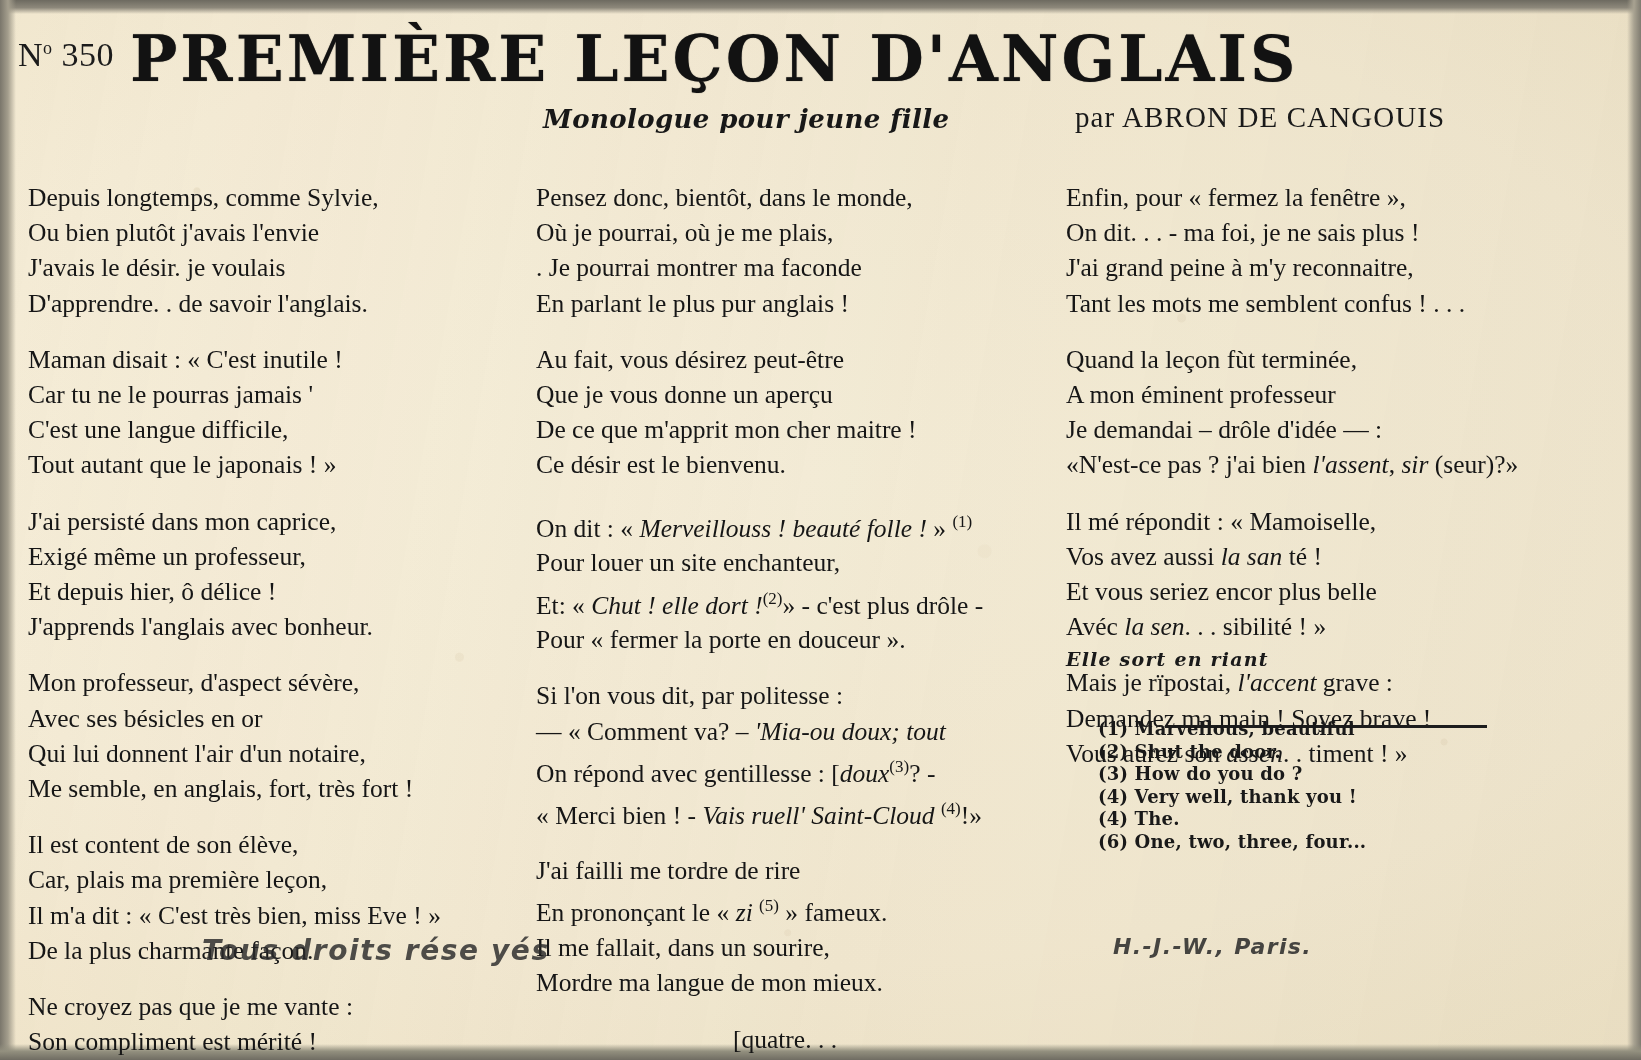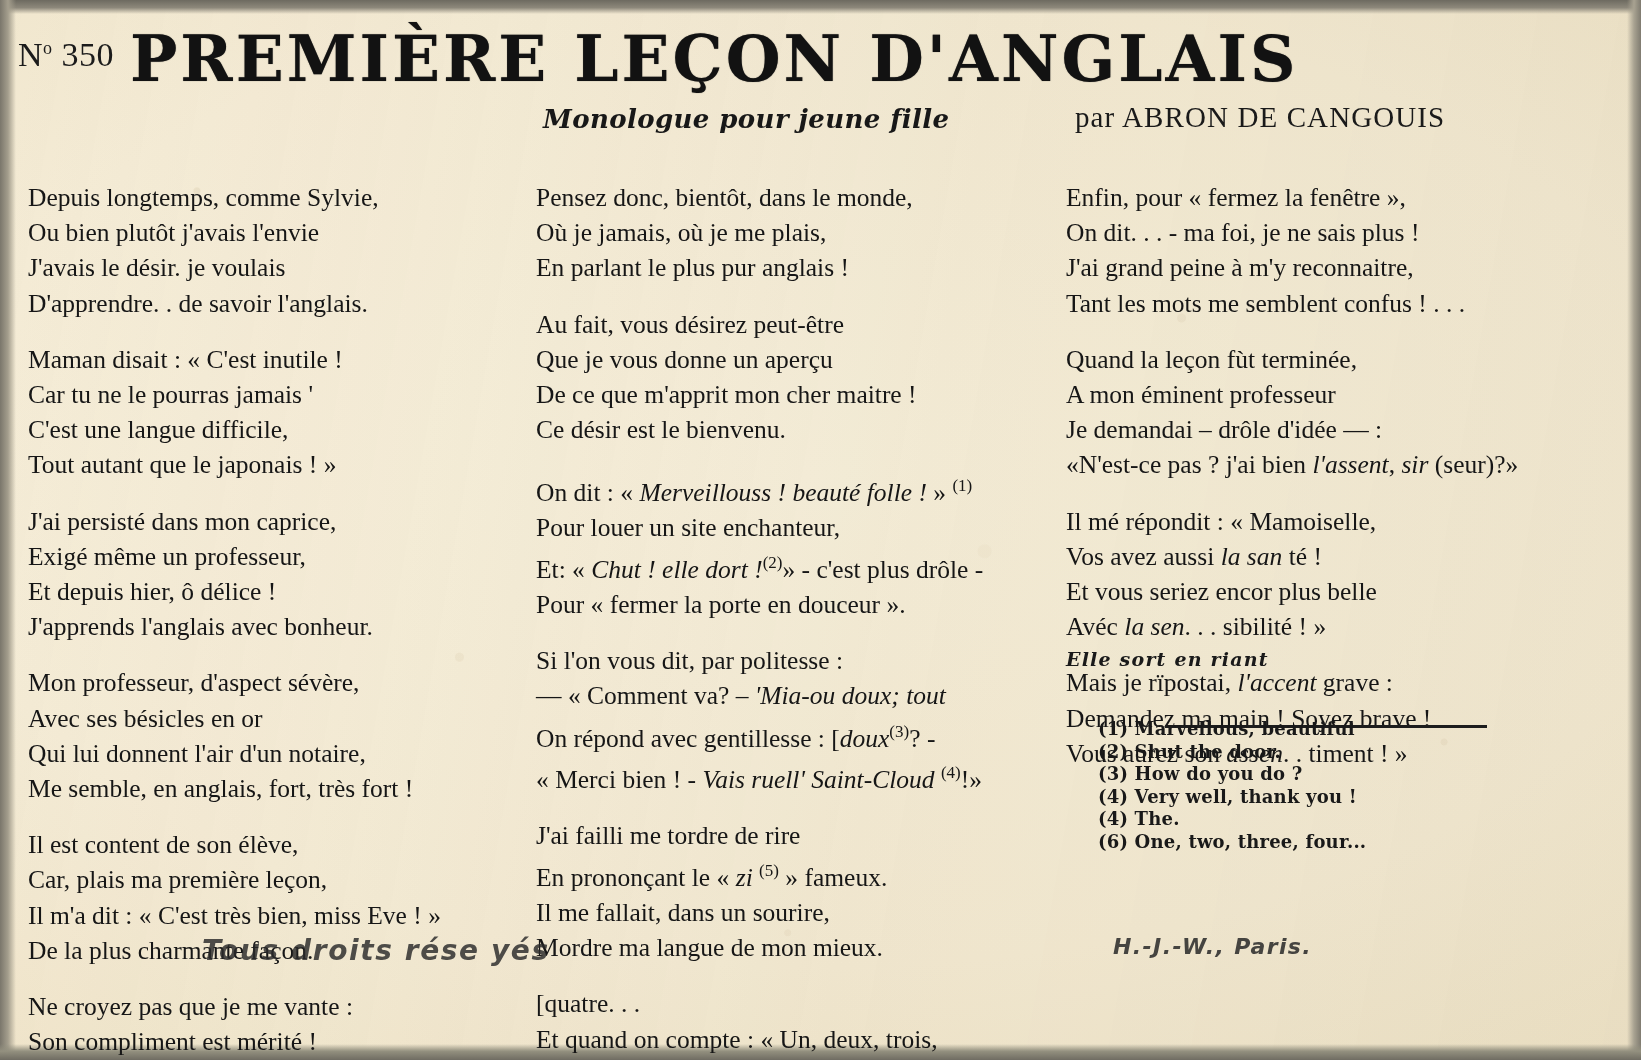--- a/index.html
+++ b/index.html
@@ -115,21 +115,21 @@
   #col-2 { left: 536px;  width: 512px; }
   #col-3 { left: 1066px; width: 545px; }
 
   .stanza { margin: 0 0 21px 0; }
   .stanza:last-child { margin-bottom: 0; }
   .verse-line { white-space: nowrap; }
   .verse-line i { font-style: italic; }
   .fn { font-size: 17px; vertical-align: super; letter-spacing: 0; }
 
   .bracket-line {
-    text-align: left;
+    text-align: center;
     padding-right: 14px;
     white-space: nowrap;
   }
 
   
   #stage-direction {
     position: absolute;
     left: 1066px;
     top: 648px;
     width: 545px;
@@ -246,21 +246,22 @@
       </div>
       <div class="stanza">
         <div class="verse-line">Ne croyez pas que je me vante :</div>
         <div class="verse-line">Son compliment est mérité !</div>
         <div class="verse-line">Aussi je suis très. . . très contente !</div>
       </div>
     </div>
   <div class="column" id="col-2">
       <div class="stanza">
         <div class="verse-line">Pensez donc, bientôt, dans le monde,</div>
-        <div class="verse-line">Où je jamais, où je me plais,</div>
+        <div class="verse-line">Où je pourrai, où je me plais,</div>
+        <div class="verse-line">. Je pourrai montrer ma faconde</div>
         <div class="verse-line">En parlant le plus pur anglais !</div>
       </div>
       <div class="stanza">
         <div class="verse-line">Au fait, vous désirez peut-être</div>
         <div class="verse-line">Que je vous donne un aperçu</div>
         <div class="verse-line">De ce que m'apprit mon cher maitre !</div>
         <div class="verse-line">Ce désir est le bienvenu.</div>
       </div>
       <div class="stanza">
         <div class="verse-line">On dit : « <i>Merveillouss ! beauté folle !</i> » <span class="fn">(1)</span></div>

